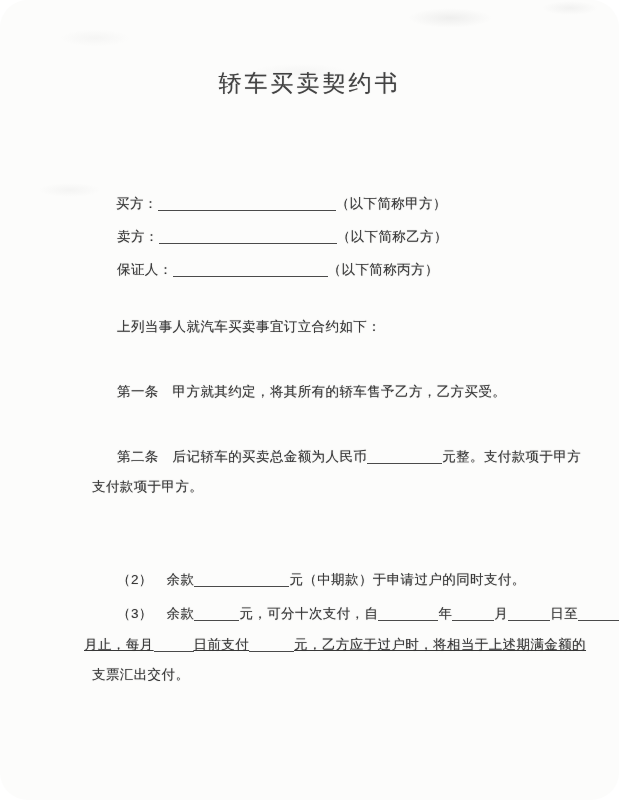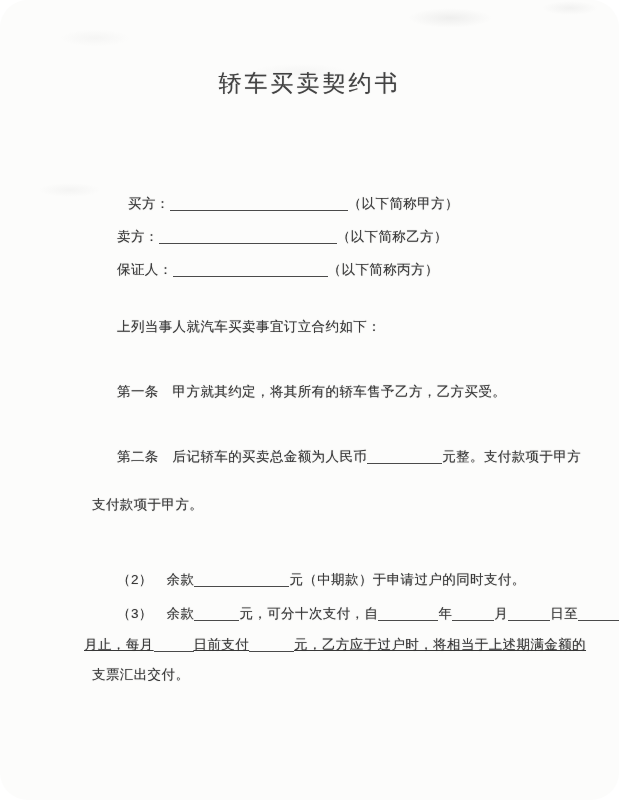--- a/index.html
+++ b/index.html
@@ -57,27 +57,27 @@
   .w95  { width: 95px; }
   .w80  { width: 80px; }
   .w75  { width: 75px; }
   .w60  { width: 60px; }
   .w48  { width: 48px; }
   .w45  { width: 45px; }
   .w42  { width: 42px; }
   .w40  { width: 40px; }
 
   
-  .party-1   { top: 194px; left: 128px; text-align: right; }
+  .party-1   { top: 194px; left: 116px; text-align: right; }
   .party-2   { top: 227px; left: 117px; }
   .party-3   { top: 260px; left: 117px; }
   .intro     { top: 317px; left: 117px; }
   .art1      { top: 382px; left: 117px; }
   .art2-l1   { top: 447px; left: 117px; }
-  .art2-l2   { top: 477px; left: 92px; margin-top: 18px; }
+  .art2-l2   { top: 477px; left: 92px; }
   .item1     { top: 537px; left: 117px; }
   .item2     { top: 570px; left: 117px; }
   .item3-l1  { top: 604px; left: 117px; }
   .item3-l2  { top: 635px; left: 84px; text-decoration: underline; }
   .item3-l3  { top: 665px; left: 92px; }
 </style>
 </head>
 <body>
 
 <div class="page">

